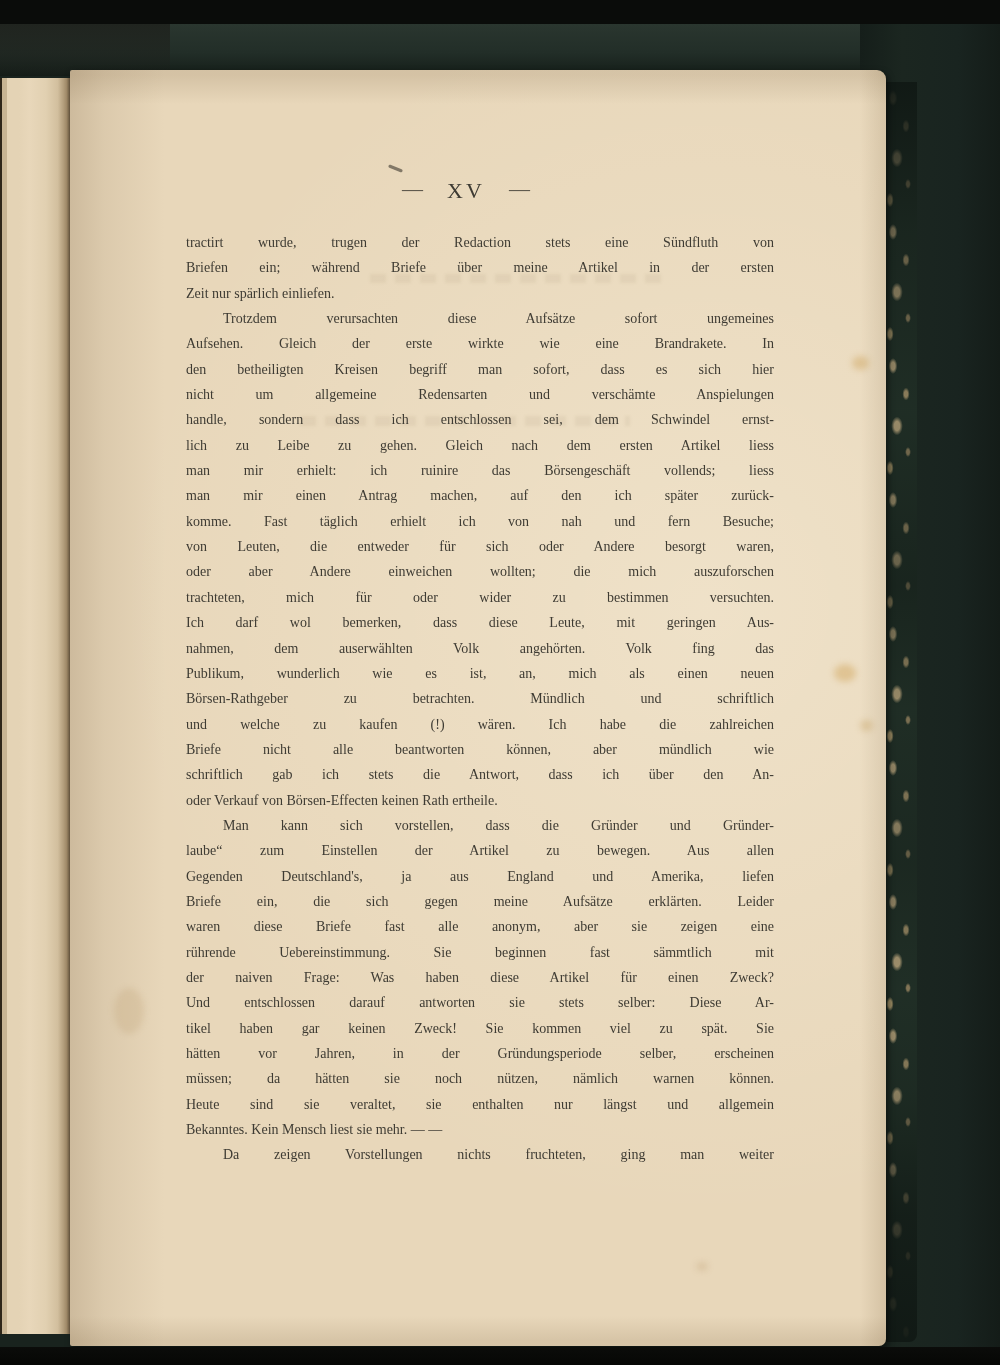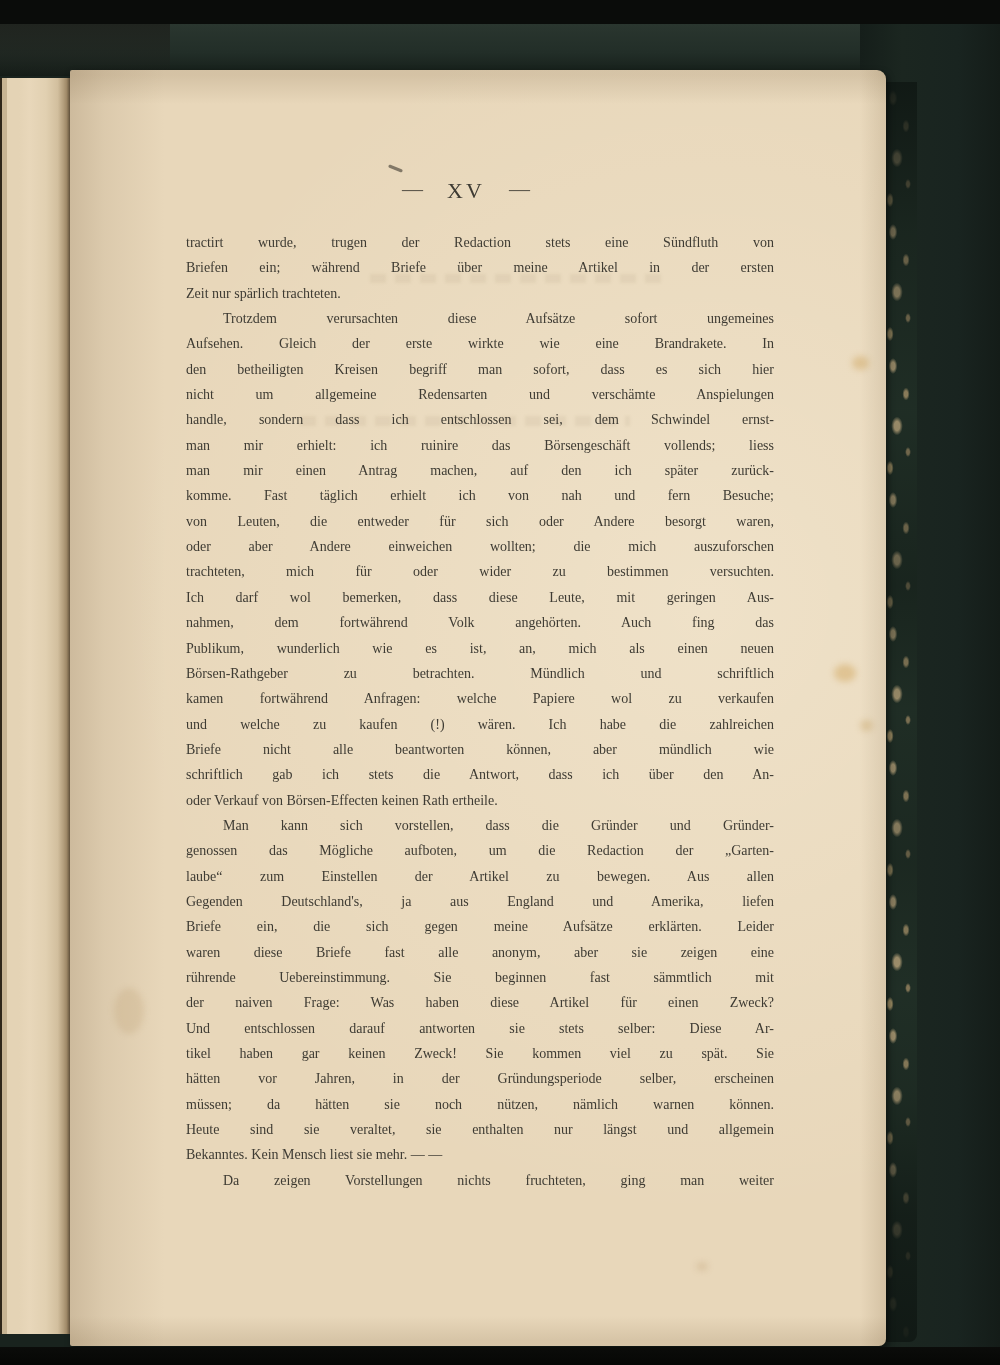--- a/index.html
+++ b/index.html
@@ -86,43 +86,42 @@
     <div class="ghost g2"></div>
     <div class="artifact"></div>
 
     <div class="header">
       <span class="dash">—</span><span class="num">XV</span><span class="dash">—</span>
     </div>
 
     <div class="text">
         <div class="line">tractirt wurde, trugen der Redaction stets eine Sündfluth von</div>
         <div class="line">Briefen ein; während Briefe über meine Artikel in der ersten</div>
-        <div class="line end">Zeit nur spärlich trachteten.</div>
+        <div class="line end">Zeit nur spärlich einliefen.</div>
         <div class="line ind">Trotzdem verursachten diese Aufsätze sofort ungemeines</div>
         <div class="line">Aufsehen.  Gleich der erste wirkte wie eine Brandrakete.  In</div>
         <div class="line">den betheiligten Kreisen begriff man sofort, dass es sich hier</div>
         <div class="line">nicht um allgemeine Redensarten und verschämte Anspielungen</div>
         <div class="line">handle, sondern dass ich entschlossen sei, dem Schwindel ernst-</div>
+        <div class="line">lich zu Leibe zu gehen.  Gleich nach dem ersten Artikel liess</div>
         <div class="line">man mir erhielt: ich ruinire das Börsengeschäft vollends; liess</div>
         <div class="line">man mir einen Antrag machen, auf den ich später zurück-</div>
         <div class="line">komme.  Fast täglich erhielt ich von nah und fern Besuche;</div>
         <div class="line">von Leuten, die entweder für sich oder Andere besorgt waren,</div>
         <div class="line">oder aber Andere einweichen wollten; die mich auszuforschen</div>
         <div class="line">trachteten, mich für oder wider zu bestimmen versuchten.</div>
         <div class="line">Ich darf wol bemerken, dass diese Leute, mit geringen Aus-</div>
-        <div class="line">nahmen, dem fortwährend Volk angehörten.  Auch fing das</div>
+        <div class="line">nahmen, dem auserwählten Volk angehörten.  Volk fing das</div>
         <div class="line">Publikum, wunderlich wie es ist, an, mich als einen neuen</div>
         <div class="line">Börsen-Rathgeber zu betrachten.  Mündlich und schriftlich</div>
-        <div class="line">kamen fortwährend Anfragen: welche Papiere wol zu verkaufen</div>
         <div class="line">und welche zu kaufen (!) wären.  Ich habe die zahlreichen</div>
         <div class="line">Briefe nicht alle beantworten können, aber mündlich wie</div>
         <div class="line">schriftlich gab ich stets die Antwort, dass ich über den An-</div>
         <div class="line end">oder Verkauf von Börsen-Effecten keinen Rath ertheile.</div>
         <div class="line ind">Man kann sich vorstellen, dass die Gründer und Gründer-</div>
-        <div class="line">genossen das Mögliche aufboten, um die Redaction der „Garten-</div>
         <div class="line">laube“ zum Einstellen der Artikel zu bewegen.  Aus allen</div>
         <div class="line">Gegenden Deutschland's, ja aus England und Amerika, liefen</div>
         <div class="line">Briefe ein, die sich gegen meine Aufsätze erklärten.  Leider</div>
         <div class="line">waren diese Briefe fast alle anonym, aber sie zeigen eine</div>
         <div class="line">rührende Uebereinstimmung.  Sie beginnen fast sämmtlich mit</div>
         <div class="line">der naiven Frage: Was haben diese Artikel für einen Zweck?</div>
         <div class="line">Und entschlossen darauf antworten sie stets selber: Diese Ar-</div>
         <div class="line">tikel haben gar keinen Zweck! Sie kommen viel zu spät.  Sie</div>
         <div class="line">hätten vor Jahren, in der Gründungsperiode selber, erscheinen</div>
         <div class="line">müssen; da hätten sie noch nützen, nämlich warnen können.</div>

